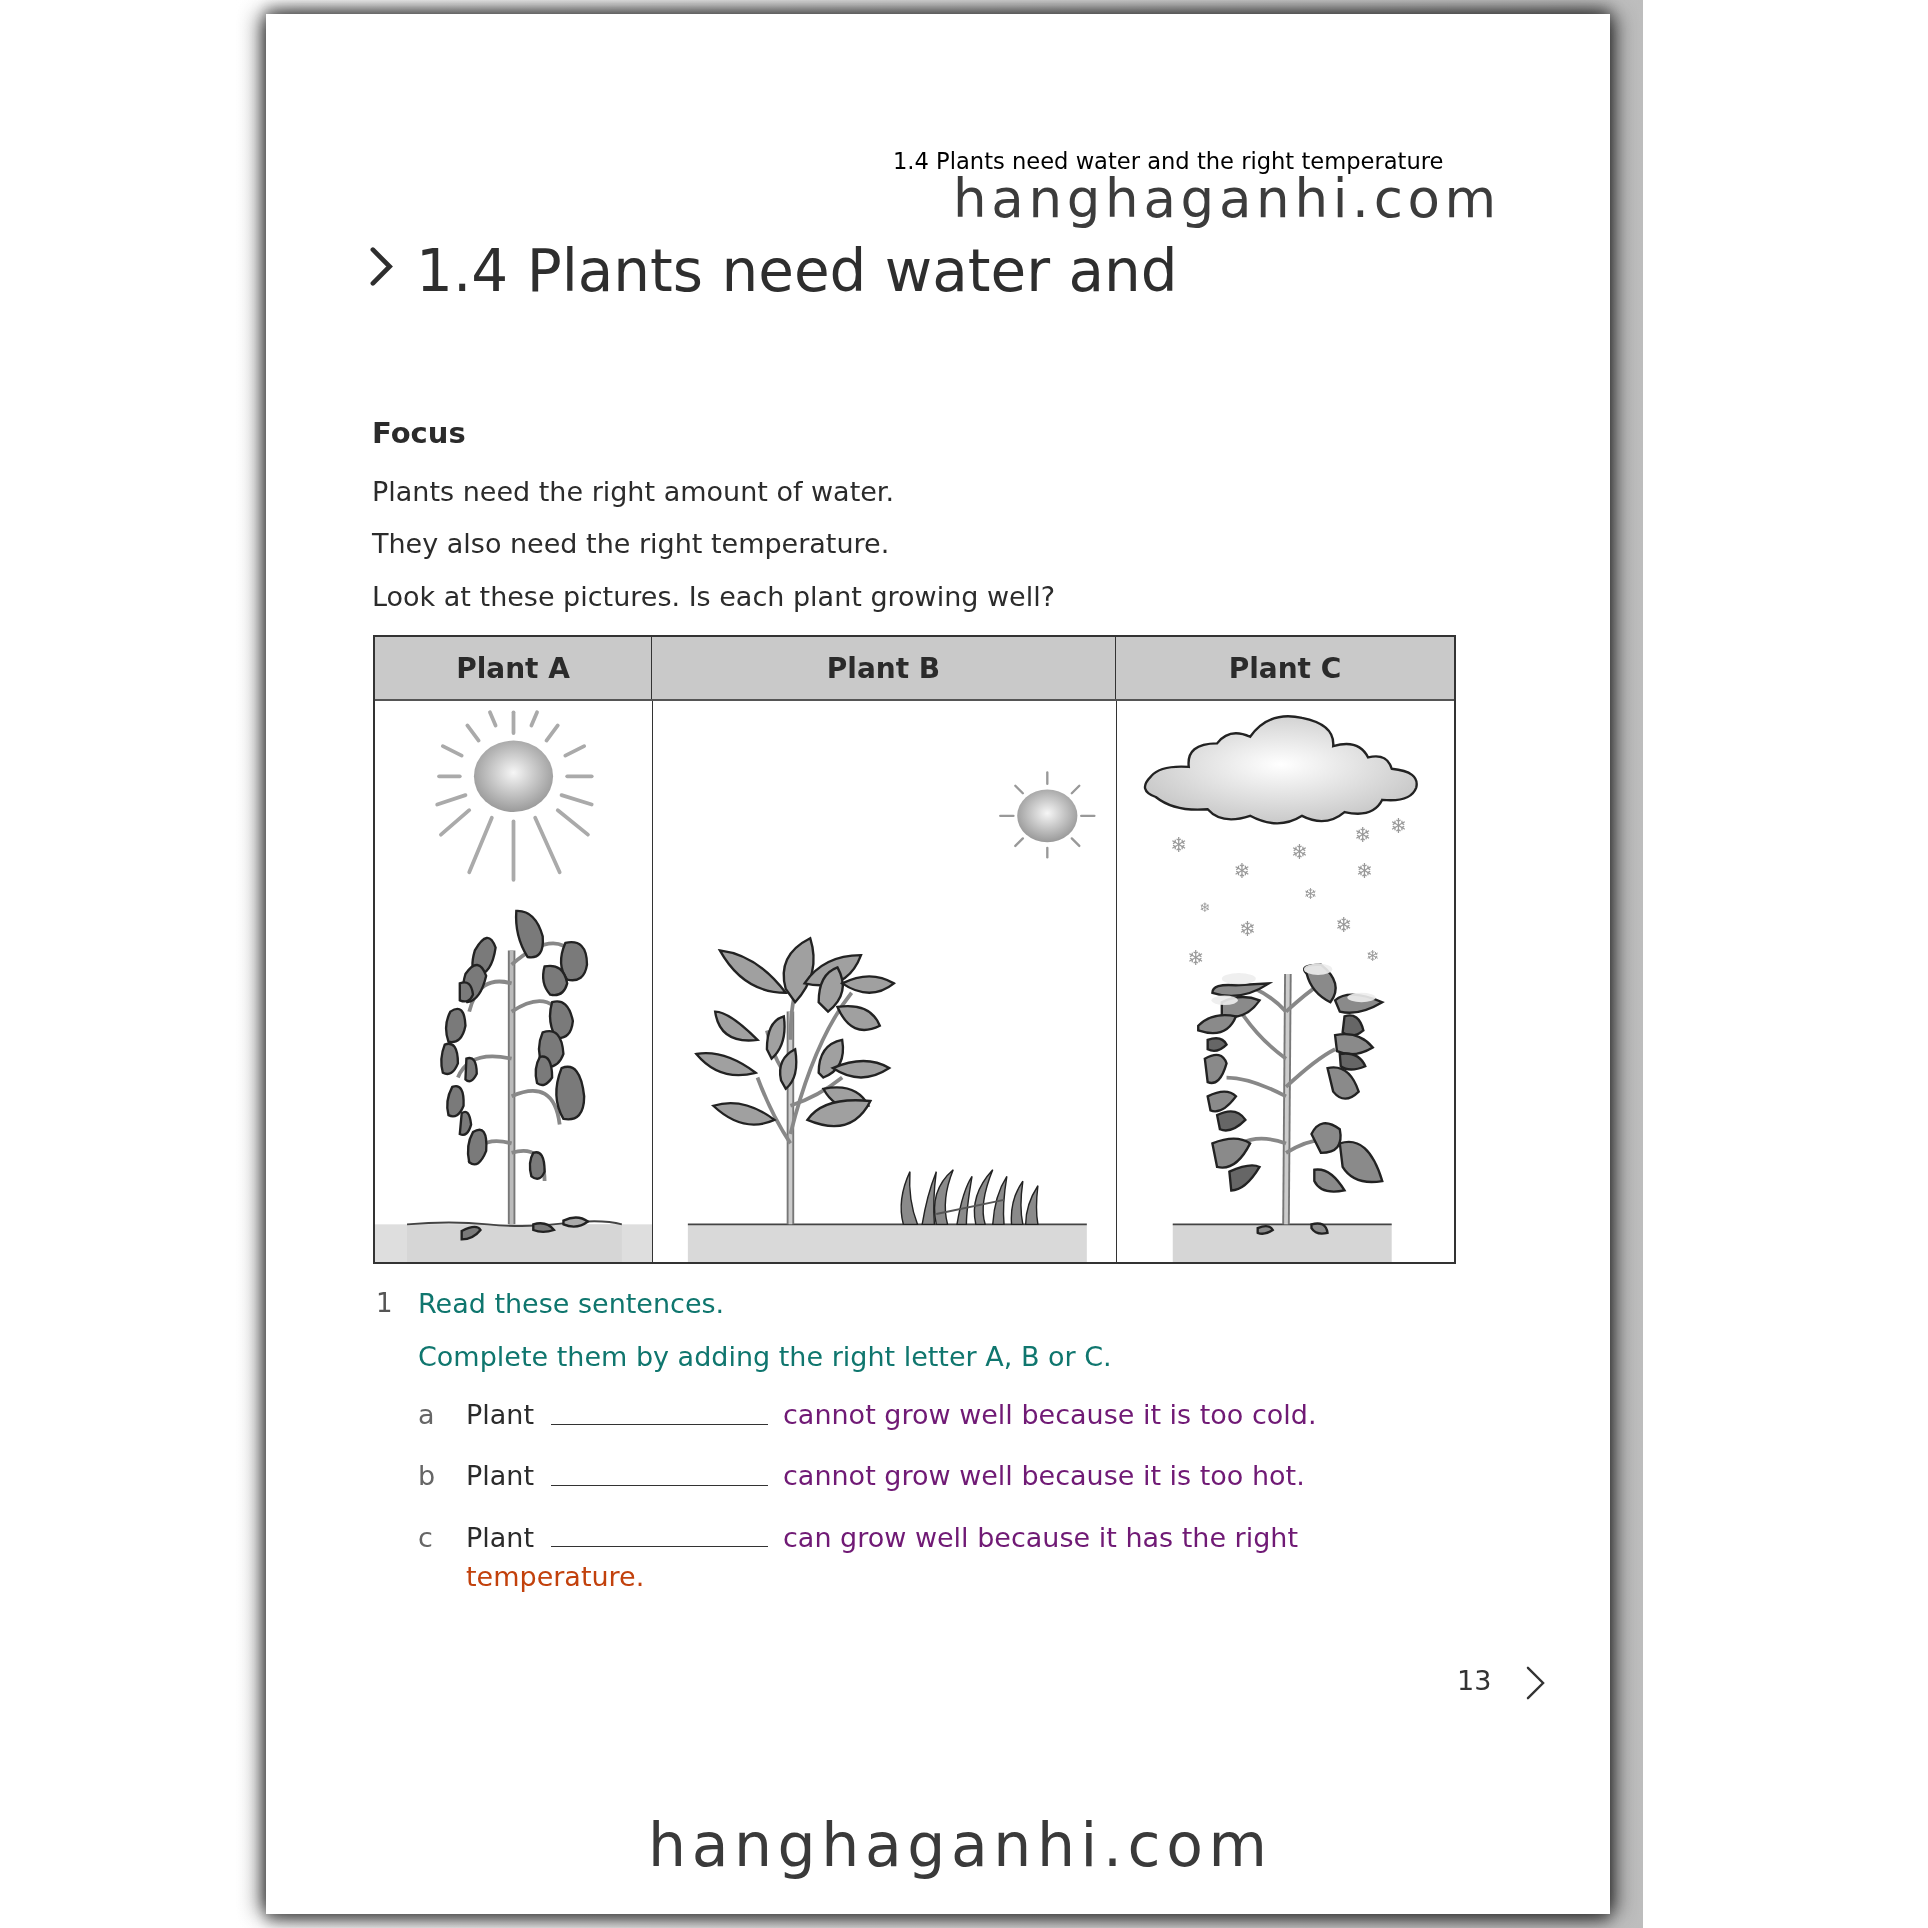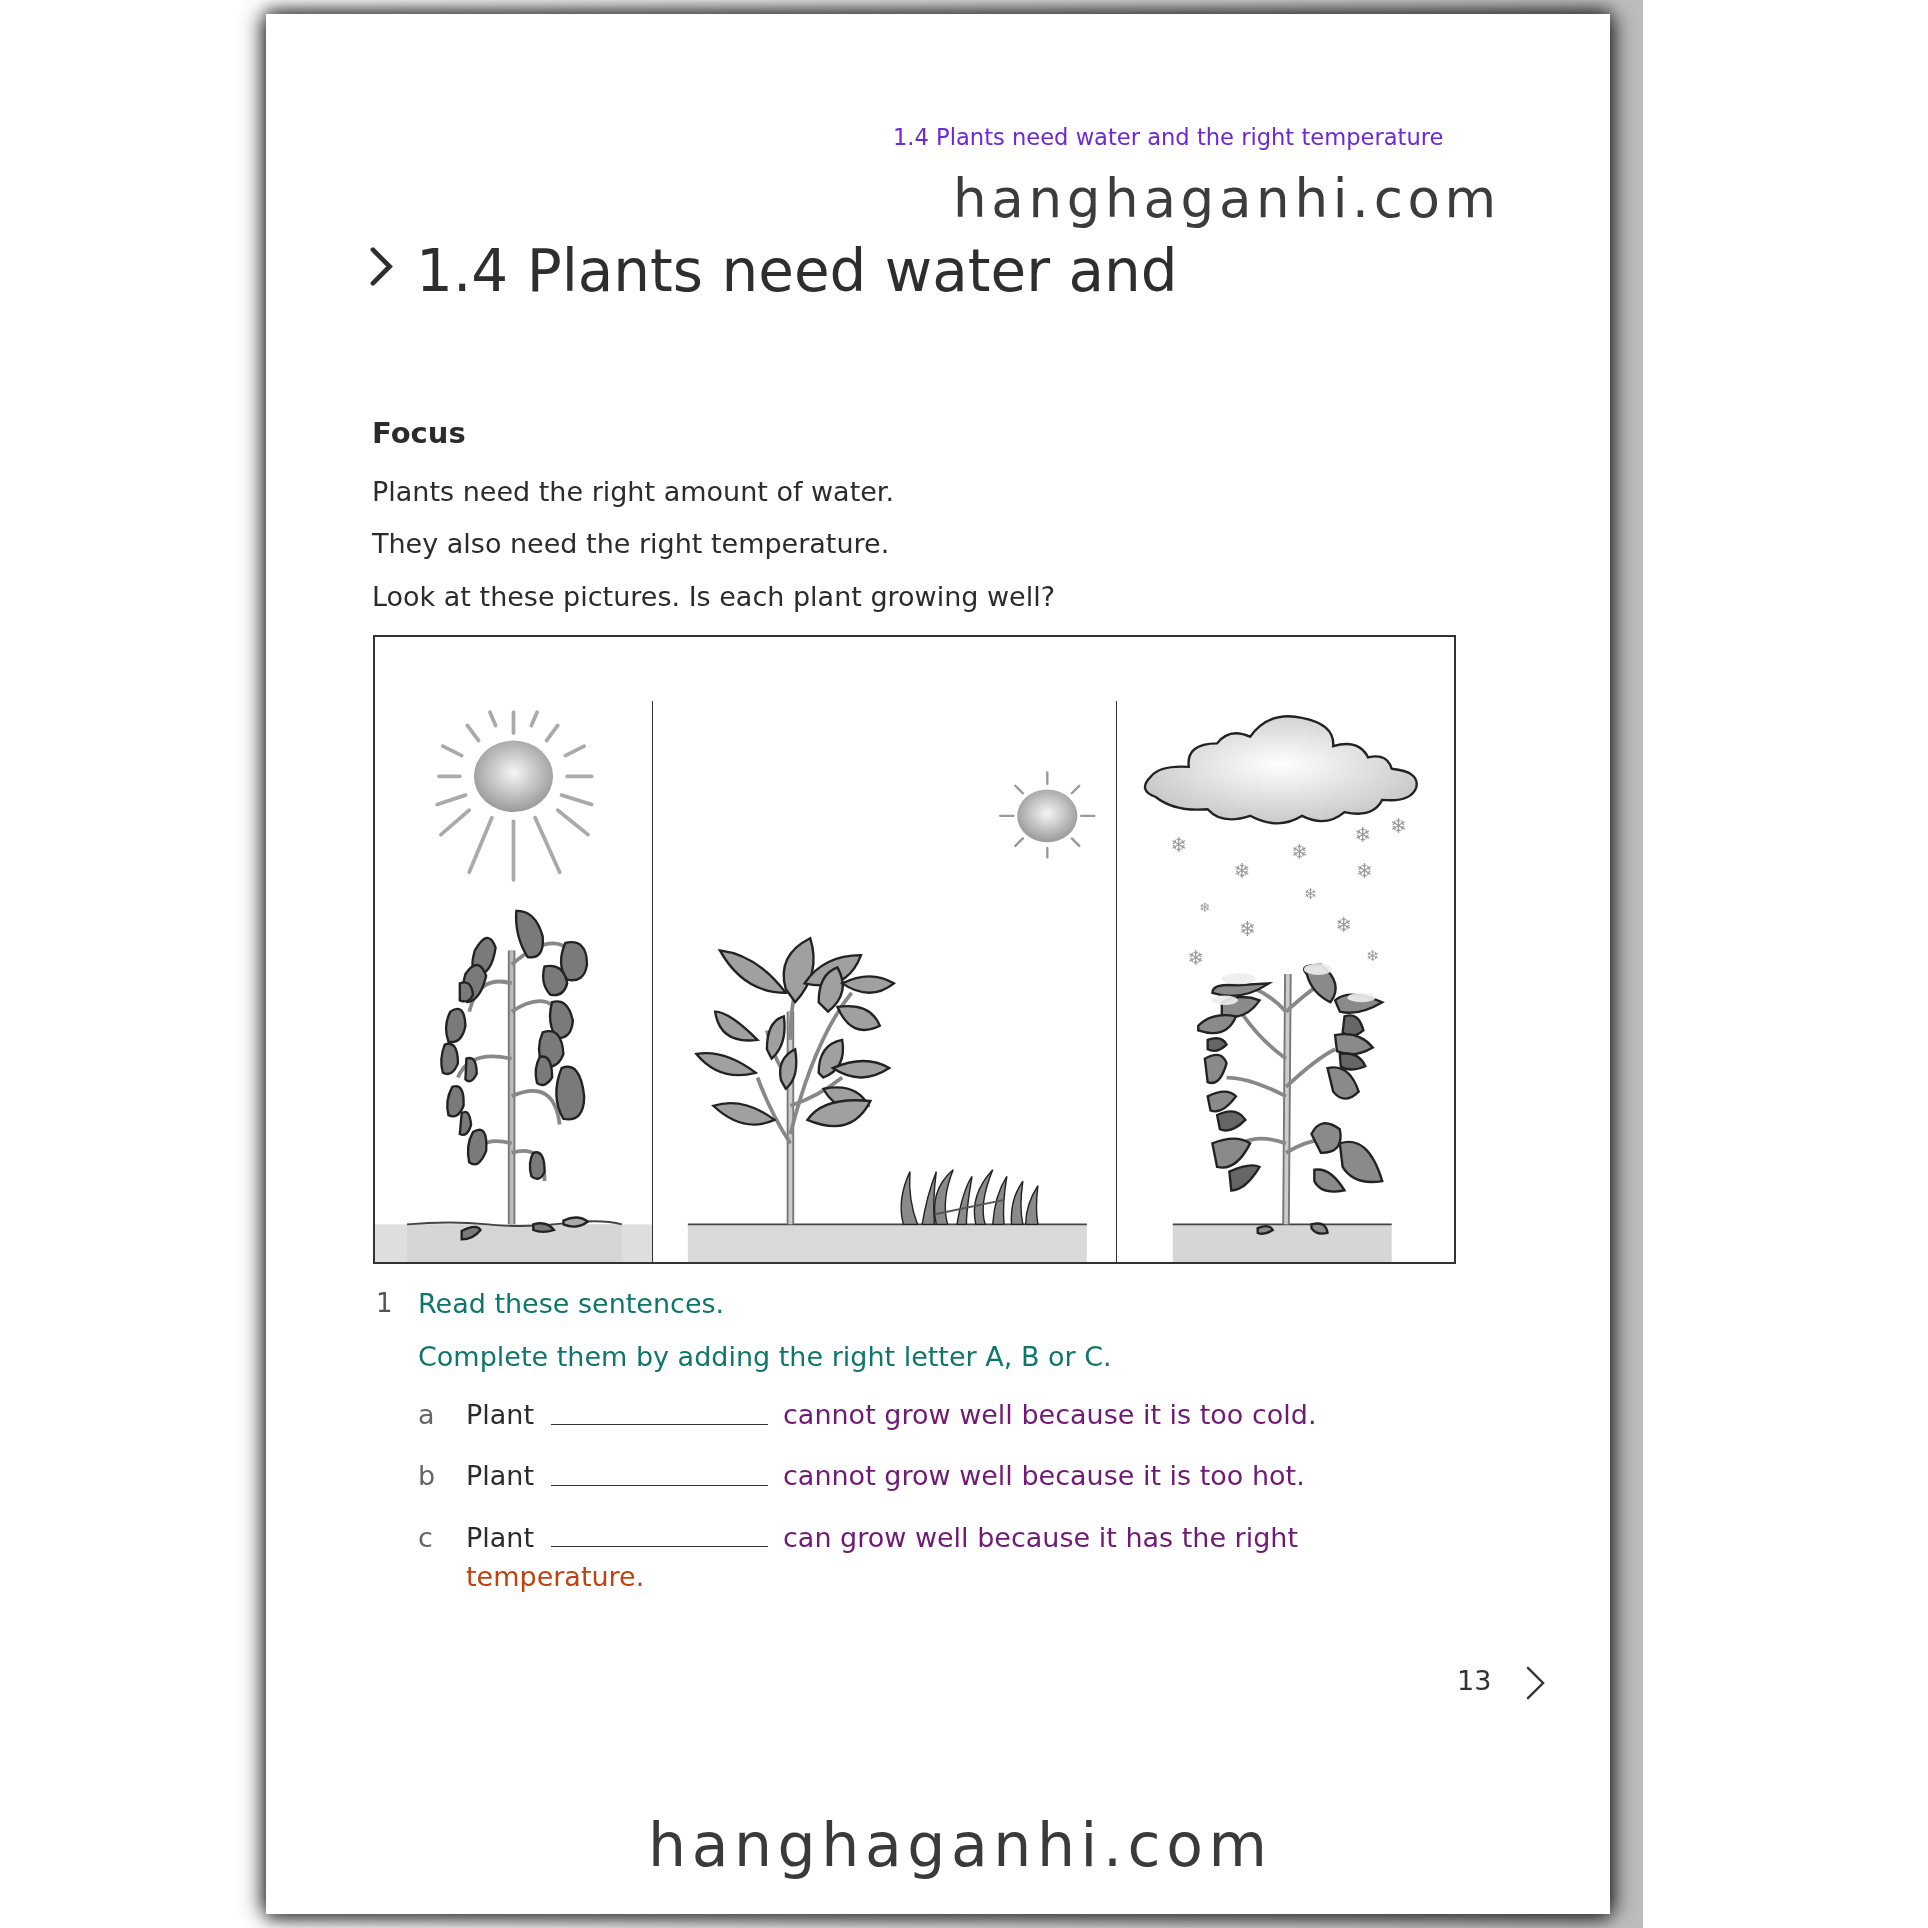--- a/index.html
+++ b/index.html
@@ -16,22 +16,22 @@
     left: 235px; top: 0; width: 1408px; height: 1928px;
     background: linear-gradient(to right, #ffffff 0%, #f4f4f4 20%, #bdbdbd 100%);
   }
   .page {
     position: absolute;
     left: 266px; top: 14px; width: 1344px; height: 1900px;
     background: #ffffff;
     box-shadow: -9.4px 0 19px rgba(0,0,0,0.45), 9.4px 0 19px rgba(0,0,0,0.45), 0 -7.5px 13px rgba(0,0,0,0.35), 0 9.4px 13px rgba(0,0,0,0.35);
   }
   .running-head {
-    position: absolute; left: 893px; top: 124px;
-    font-size: 22.6px; color: #6d28d9; white-space: nowrap;
+    position: absolute; left: 893px; top: 148px;
+    font-size: 22.6px; color: #000000; white-space: nowrap;
   }
   .watermark-top {
     position: absolute; left: 953px; top: 168px;
     font-family: "DejaVu Sans", sans-serif;
     font-size: 53px; letter-spacing: 4.7px; color: #3c3c3c; white-space: nowrap;
   }
   .title {
     position: absolute; left: 369px; top: 226px;
     font-size: 58px; line-height: 87px; color: #2e2e2e; font-weight: normal;
     width: 942px;
@@ -107,20 +107,25 @@
       </svg>
   </span><span>1.4  Plants need water and</span><br>
 </div>
 
 <div class="focus-h">Focus</div>
 <div class="para" style="top:476px">Plants need the right amount of water.</div>
 <div class="para" style="top:528px">They also need the right temperature.</div>
 <div class="para" style="top:581px">Look at these pictures. Is each plant growing well?</div>
 
 <div class="table">
+  <div class="thead">
+    <div class="th a">Plant A</div>
+    <div class="th b">Plant B</div>
+    <div class="th c">Plant C</div>
+  </div>
 
   <div class="col a">
     <svg viewBox="0 0 294 596" preserveAspectRatio="none">
       <defs>
         <radialGradient id="sunA" cx="50%" cy="45%" r="55%">
           <stop offset="0%" stop-color="#f6f6f6"></stop>
             <stop offset="100%" stop-color="#9a9a9a"></stop>
         </radialGradient>
       </defs>
       <g stroke="#aaa" stroke-width="4" stroke-linecap="round">

